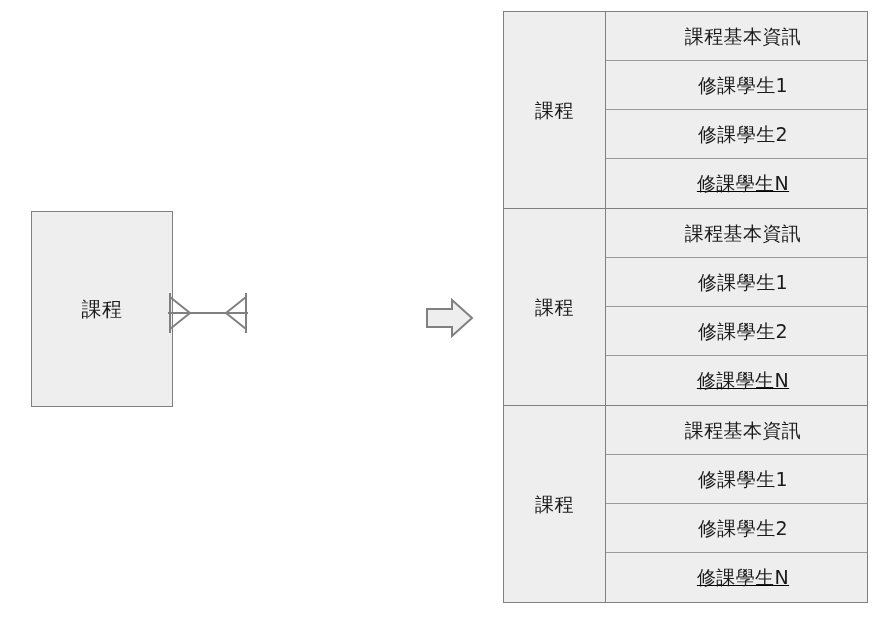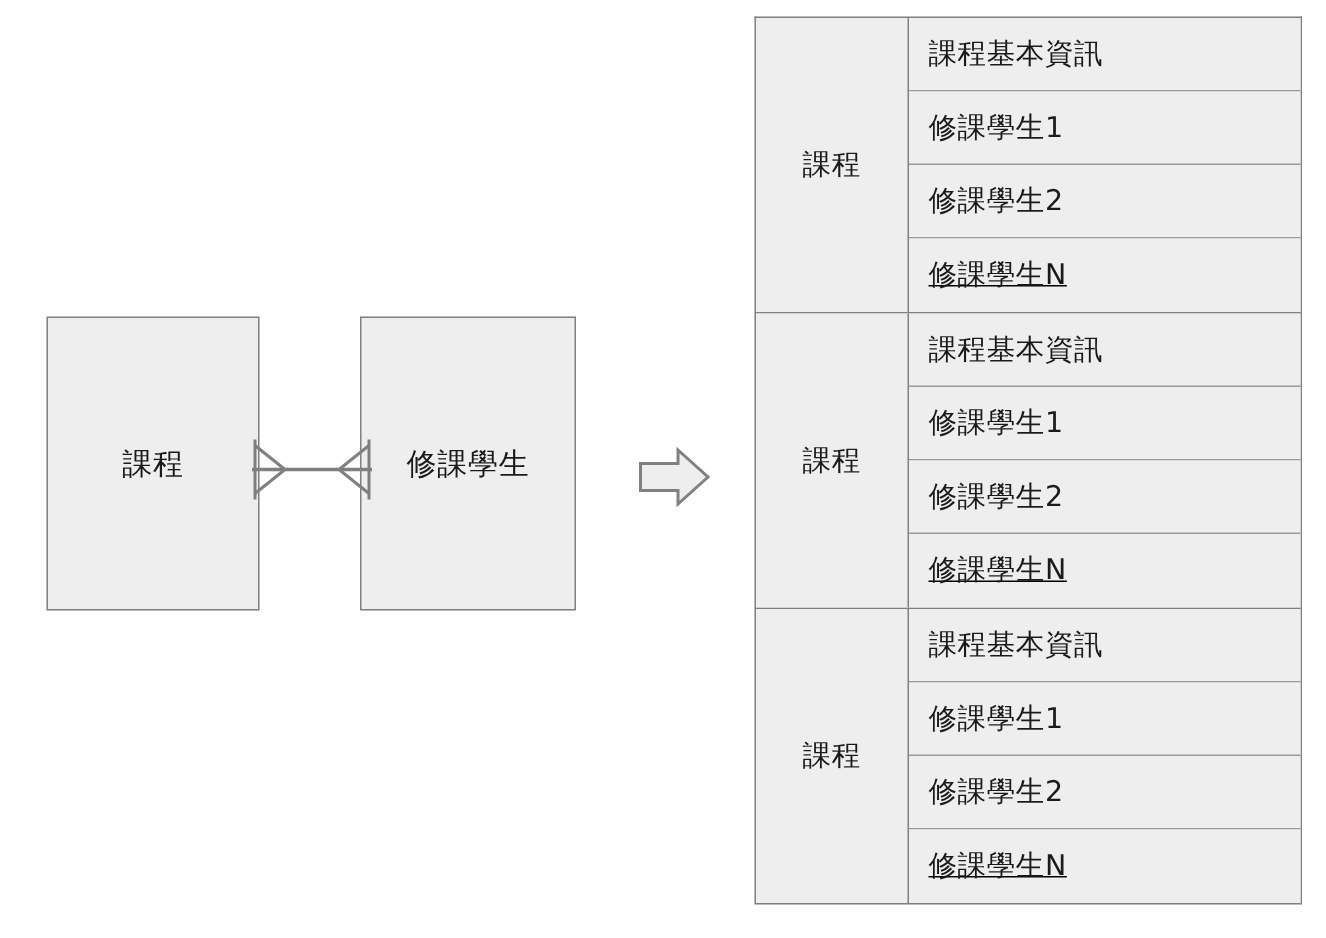--- a/index.html
+++ b/index.html
@@ -102,20 +102,21 @@
     box-sizing: border-box;
   }
   .group-row {
     height: 49px;
     box-sizing: border-box;
     border-bottom: 1px solid #9a9a9a;
     display: flex;
     align-items: center;
     padding-left: 13px;
     background: #eeeeee;
+    justify-content: center;
   }
   .group-row:last-child {
     border-bottom: none;
     text-decoration: underline;
   }
   .group-row-label {
     font-size: 19px;
     line-height: 1;
     color: #1a1a1a;
     letter-spacing: 0.4px;
@@ -124,23 +125,20 @@
 </style>
 </head>
 <body>
 
 <div id="canvas">
 
   <div class="er-box" id="er-entity-course">
     <span class="er-box-label">課程</span>
   </div>
 
-  <div class="er-box" id="er-entity-student">
-    <span class="er-box-label">修課學生</span>
-  </div>
 
   <svg id="er-relationship-svg" viewBox="0 0 80 50">
 
     <line x1="0" y1="25" x2="80" y2="25" stroke="#808080" stroke-width="2.2"></line>
 
     <g>
       <line x1="0" y1="25" x2="0" y2="25" stroke="#808080" stroke-width="2"></line>
       <line x1="22" y1="25" x2="2" y2="9" stroke="#808080" stroke-width="2"></line>
       <line x1="22" y1="25" x2="2" y2="41" stroke="#808080" stroke-width="2"></line>
       <line x1="2" y1="5" x2="2" y2="45" stroke="#808080" stroke-width="2"></line>

